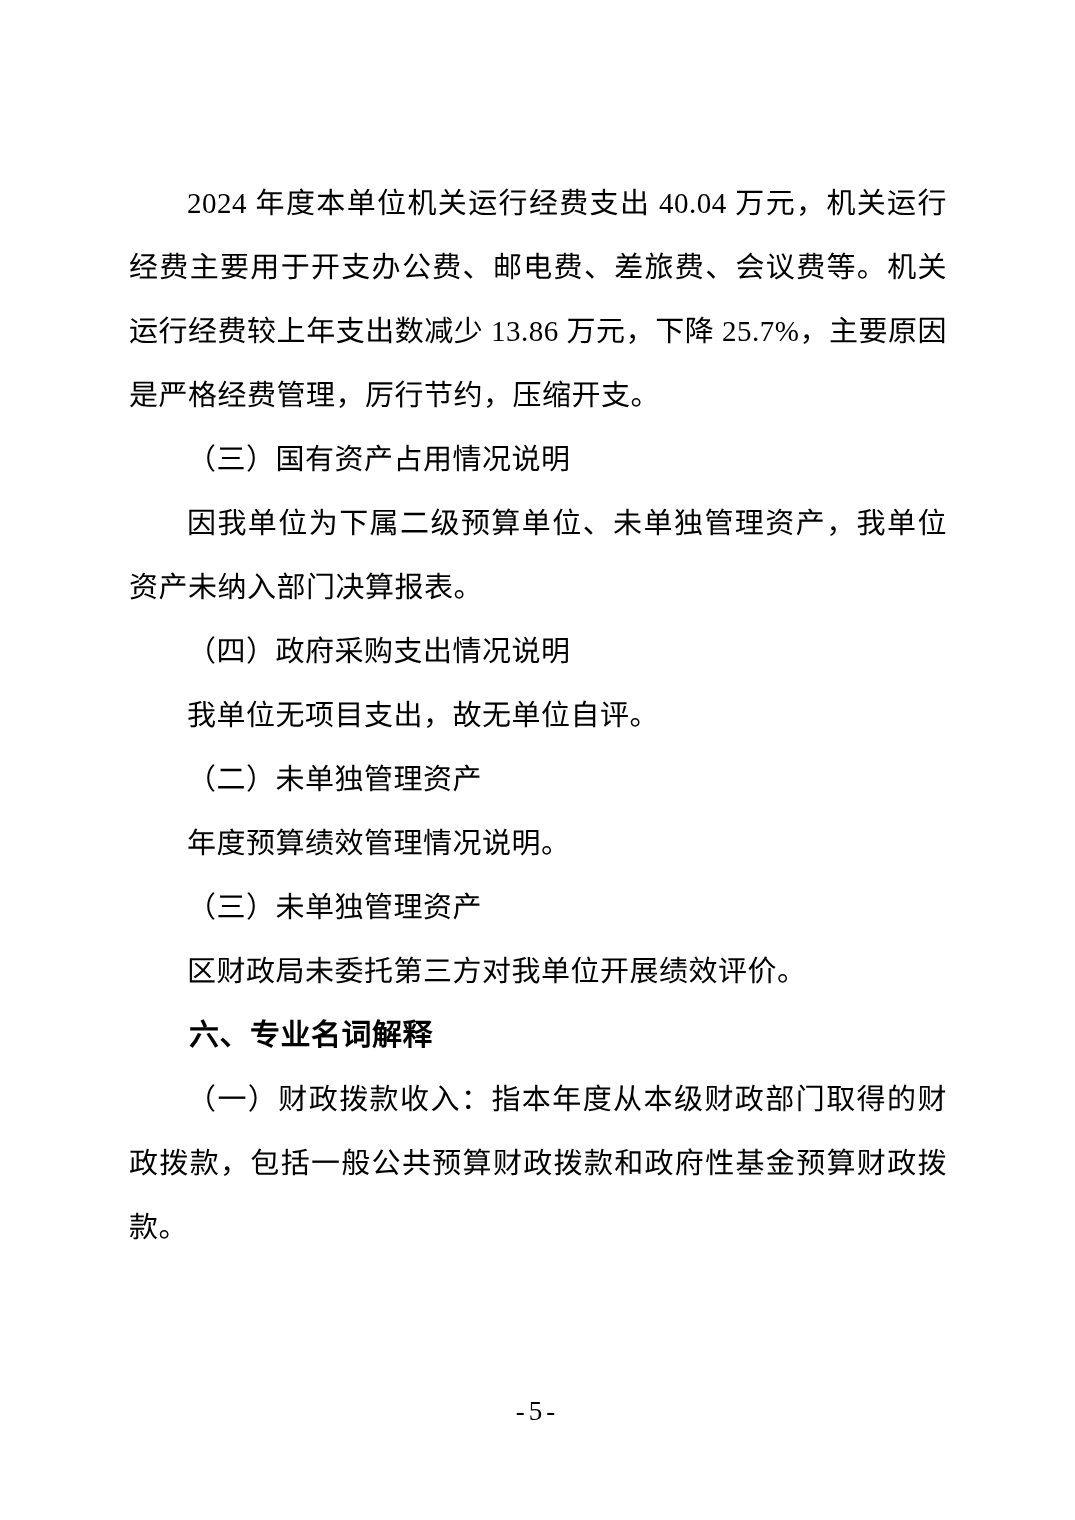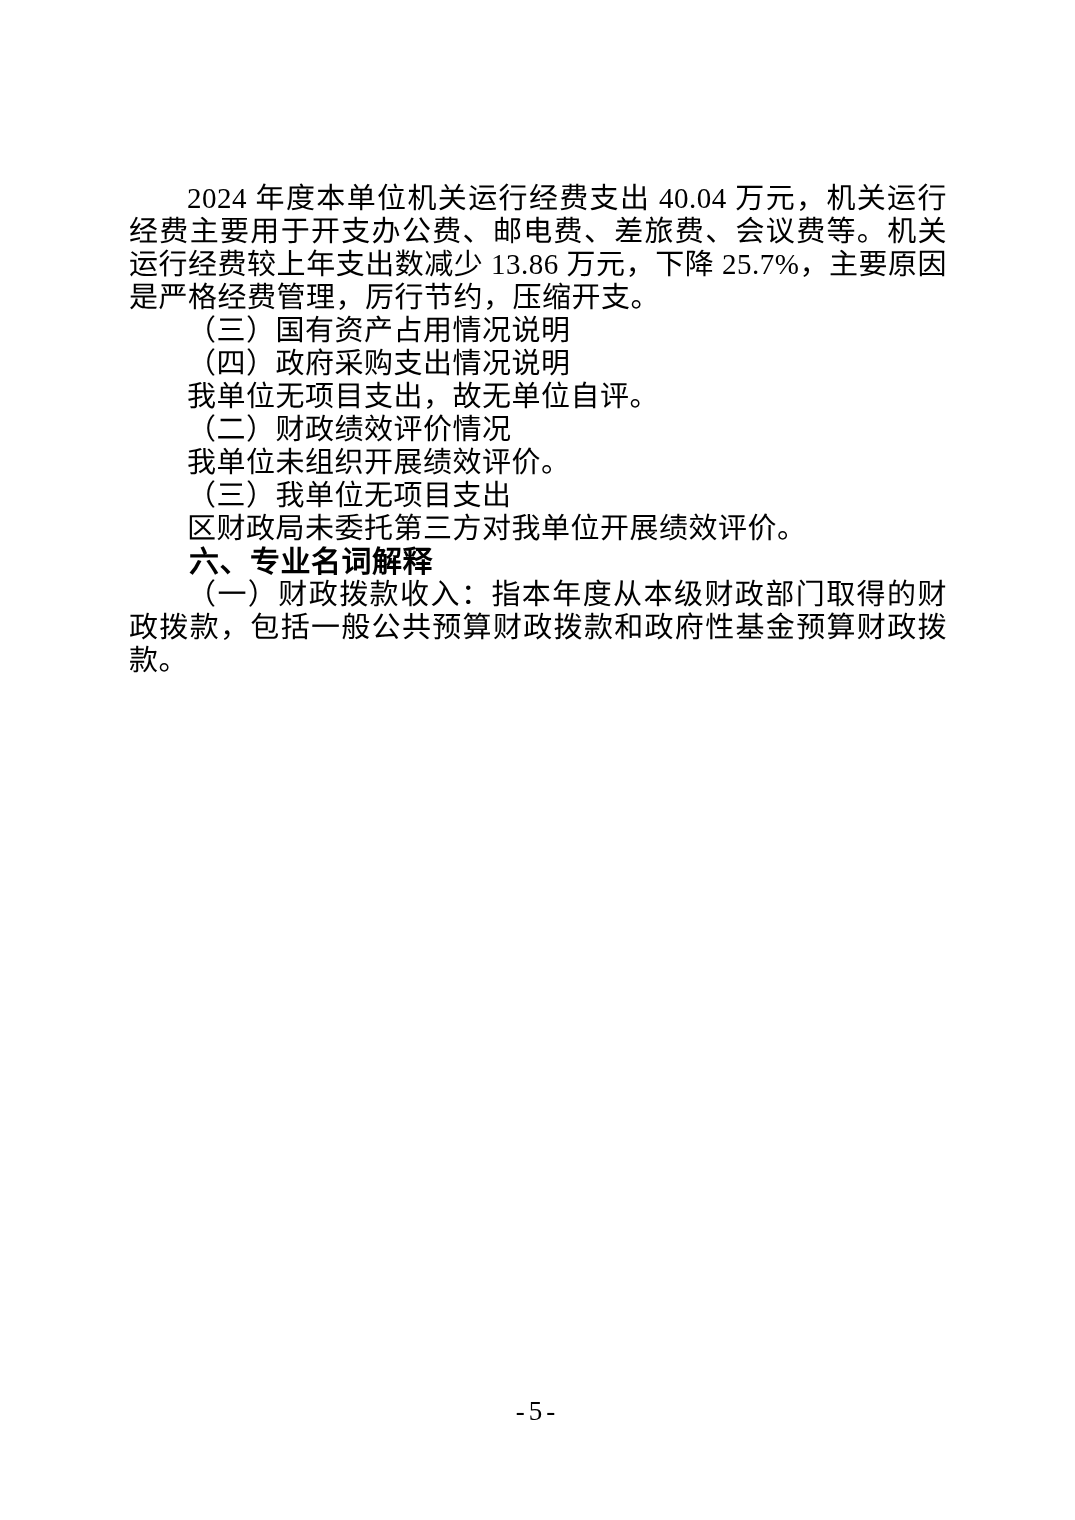--- a/index.html
+++ b/index.html
@@ -12,24 +12,24 @@
     width: 1075px;
     height: 1520px;
     background: #ffffff;
     color: #000000;
     font-family: "Liberation Serif", "DejaVu Serif", serif;
     overflow: hidden;
   }
   .doc {
     position: absolute;
     left: 129px;
-    top: 182px;
+    top: 171px;
     width: 818px;
     font-size: 29px;
-    line-height: 33px;
+    line-height: 64px;
     text-align: justify;
     letter-spacing: 0.5px;
   }
   .doc p {
     margin: 0;
     padding: 0;
     text-indent: 2em;
   }
   p.body {
     font-weight: normal;
@@ -62,33 +62,34 @@
 <body>
 
 <div class="page">
 
   <div class="doc">
 
     <p class="body">2024 年度本单位机关运行经费支出 40.04 万元，机关运行经费主要用于开支办公费、邮电费、差旅费、会议费等。机关运行经费较上年支出数减少 13.86 万元，下降 25.7%，主要原因是严格经费管理，厉行节约，压缩开支。</p>
 
     <p class="sub">（三）国有资产占用情况说明</p>
 
+    <p class="body">因我单位为下属二级预算单位、未单独管理资产，我单位资产未纳入部门决算报表。</p>
 
     <p class="sub">（四）政府采购支出情况说明</p>
 
 
 
 
     <p class="body">我单位无项目支出，故无单位自评。</p>
 
-    <p class="sub">（二）财政绩效评价情况</p>
+    <p class="sub">（二）未单独管理资产</p>
 
-    <p class="body">我单位未组织开展绩效评价。</p>
+    <p class="body">年度预算绩效管理情况说明。</p>
 
-    <p class="sub">（三）我单位无项目支出</p>
+    <p class="sub">（三）未单独管理资产</p>
 
     <p class="body">区财政局未委托第三方对我单位开展绩效评价。</p>
 
     <p class="h1">六、专业名词解释</p>
 
     <p class="body"><span class="lead">（一）财政拨款收入：</span><span>指本年度从本级财政部门取得的财政拨款，包括一般公共预算财政拨款和政府性基金预算财政拨款。</span></p>
 
 
   </div>
 

